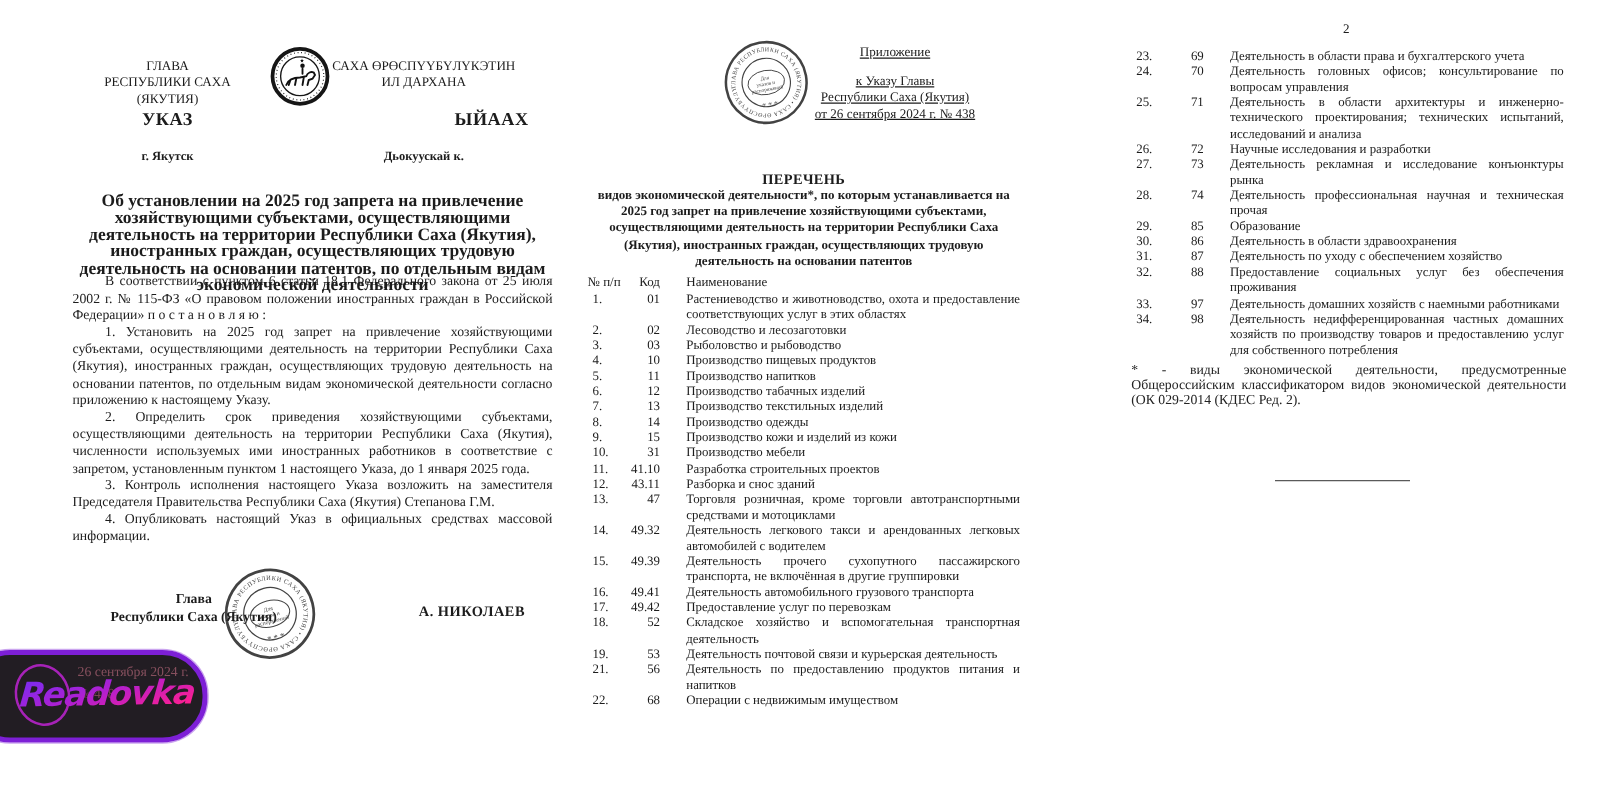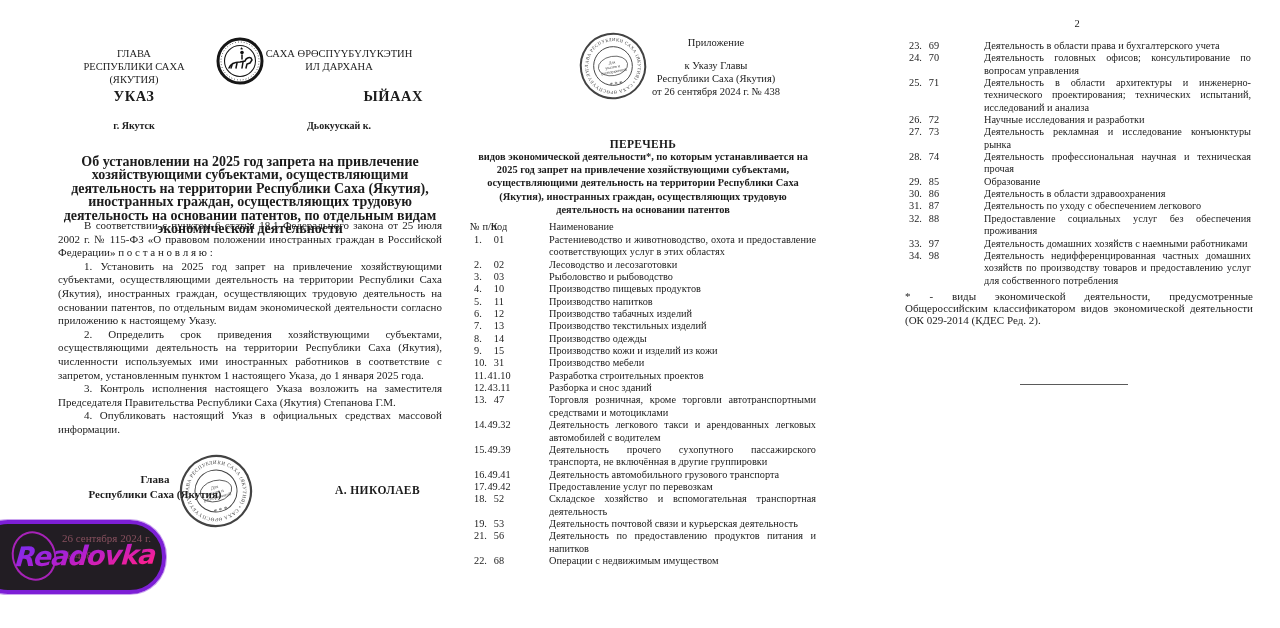--- a/index.html
+++ b/index.html
@@ -16,27 +16,27 @@
   .decree-body p{margin:0;font-size:11px;line-height:13.6px;text-align:justify;text-indent:26px;}
   .sig-left div{font-size:11px;line-height:15px;font-weight:bold;}
   .sig-name{font-size:11.5px;font-weight:bold;letter-spacing:.4px;}
   .doc-date{font-size:11px;color:#87505e;z-index:6;}
   .doc-num{font-size:11px;color:#7c4353;z-index:6;}
 
   
   .stampsvg{opacity:.88;}
 
   
-  .annex-ref{font-size:10.5px;line-height:13px;text-align:center;}
+  .annex-ref{font-size:10.5px;line-height:13px;text-align:center;text-decoration:underline;}
   .annex-ref .gap{margin-bottom:10px;}
   .list-title{font-size:11.5px;font-weight:bold;letter-spacing:.3px;}
   .list-subtitle{font-size:10.4px;line-height:13.2px;font-weight:bold;}
   .tbl{font-size:10.3px;line-height:12.35px;}
   .trow{display:grid;grid-template-columns:58px 1fr;}
-  .tnumcode{position:relative;text-align:center;white-space:nowrap;}
+  .tnumcode{position:relative;text-align:right;white-space:nowrap;}
   .tnum{position:absolute;left:4px;}
   .tname{padding-left:21px;text-align:justify;}
   .thead{display:grid;grid-template-columns:58px 1fr;font-size:10.4px;}
   .thead .tnumcode .tnum{left:0;}
   .thead .tname{}
   .footnote{font-size:11px;line-height:12px;text-align:justify;color:#222;}
   .sep{height:1px;background:#5a5a5a;}
   .pagenum{font-size:10.5px;text-align:center;}
 
   
@@ -281,21 +281,21 @@
       <div class="trow">
         <span class="tnumcode"><span class="tnum">29.</span><span>85</span></span>
         <span class="tname">Образование</span>
       </div>
       <div class="trow">
         <span class="tnumcode"><span class="tnum">30.</span><span>86</span></span>
         <span class="tname">Деятельность в области здравоохранения</span>
       </div>
       <div class="trow">
         <span class="tnumcode"><span class="tnum">31.</span><span>87</span></span>
-        <span class="tname">Деятельность по уходу с обеспечением легкового</span>
+        <span class="tname">Деятельность по уходу с обеспечением хозяйство</span>
       </div>
       <div class="trow">
         <span class="tnumcode"><span class="tnum">32.</span><span>88</span></span>
         <span class="tname">Предоставление социальных услуг без обеспечения проживания</span>
       </div>
       <div class="trow">
         <span class="tnumcode"><span class="tnum">33.</span><span>97</span></span>
         <span class="tname">Деятельность домашних хозяйств с наемными работниками</span>
       </div>
       <div class="trow">

